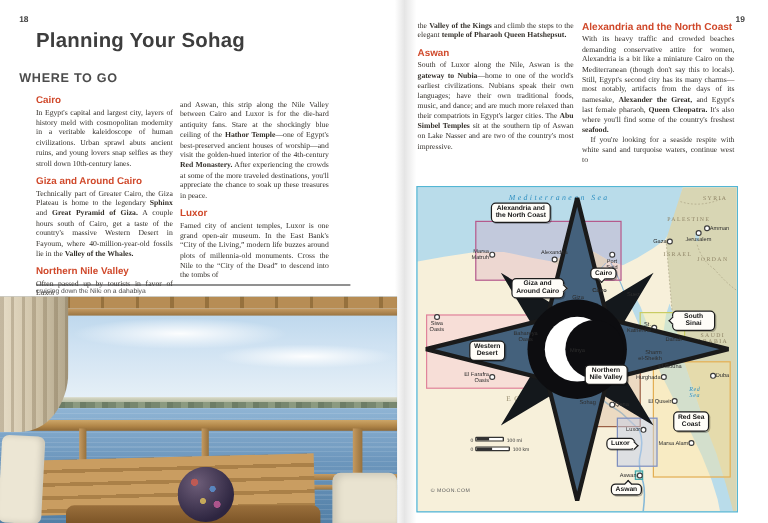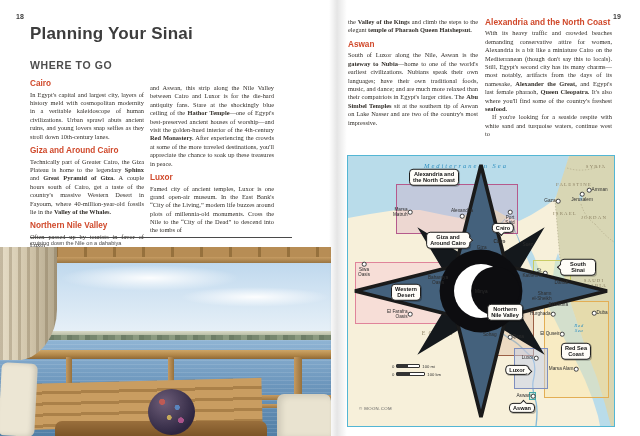--- a/index.html
+++ b/index.html
@@ -3,21 +3,21 @@
 <meta charset="utf-8">
 <style>
   html,body{margin:0;padding:0;background:#ffffff;}
   .canvas{position:relative;width:640px;height:436px;background:#fff;overflow:hidden;
           font-family:"Liberation Serif",serif;color:#332f2a;}
   
   .pagenum{position:absolute;top:13px;font-family:"Liberation Sans",sans-serif;
            font-size:7px;font-weight:bold;color:#3c3c3c;}
   .title{position:absolute;left:30px;top:24px;font-family:"Liberation Sans",sans-serif;
          font-size:17px;font-weight:bold;color:#3d3d3d;letter-spacing:.2px;}
-  .sect{position:absolute;left:30px;top:59px;font-family:"Liberation Sans",sans-serif;
+  .sect{position:absolute;left:16px;top:59px;font-family:"Liberation Sans",sans-serif;
         font-size:10.5px;font-weight:bold;color:#4c4c4c;letter-spacing:.6px;}
   .col{position:absolute;}
   .col h3{font-family:"Liberation Sans",sans-serif;font-size:8.2px;font-weight:bold;
           color:var(--accent);margin:6px 0 2px 0;line-height:1.05;}
   .col h3:first-child{margin-top:0;}
   .col p{font-size:6.4px;line-height:1.31;text-align:justify;margin:0;}
   .col p.indent{text-indent:7px;}
   .rule{position:absolute;left:30px;top:237px;width:262px;height:1px;background:#4a4a4a;}
   .caption{position:absolute;left:30px;top:240px;font-family:"Liberation Sans",sans-serif;
            font-size:5.6px;color:#4a4a4a;}
@@ -95,21 +95,21 @@
         background:linear-gradient(90deg,#333 0 50%,#fff 50%);margin:0 2px;}
   .credit{position:absolute;left:11px;top:250px;font-size:4.3px;letter-spacing:.4px;color:#5a5a5a;z-index:5;}
   .compass{position:absolute;left:12px;top:201px;z-index:5;}
 </style>
 </head>
 <body>
 
 <div class="canvas">
 
   <div class="pagenum" style="left:16px">18</div>
-  <div class="title">Planning Your Sinai</div>
+  <div class="title">Planning Your Sohag</div>
   <div class="sect">WHERE TO GO</div>
 
   <div class="col" style="left:30px;top:80px;width:114px">
     <h3>Cairo</h3>
     <p><span>In Egypt's capital and largest city, layers of history meld with cosmopolitan modernity in a veritable kaleidoscope of human civilizations. Urban sprawl abuts ancient ruins, and young lovers snap selfies as they stroll down 10th-century lanes.</span></p>
     <h3>Giza and Around Cairo</h3>
     <p><span>Technically part of Greater Cairo, the Giza Plateau is home to the legendary </span><b>Sphinx</b><span> and </span><b>Great Pyramid of Giza.</b><span> A couple hours south of Cairo, get a taste of the country's massive Western Desert in Fayoum, where 40-million-year-old fossils lie in the </span><b>Valley of the Whales.</b></p>
     <h3>Northern Nile Valley</h3>
     <p><span>Often passed up by tourists in favor of Luxor</span></p>
   </div>

